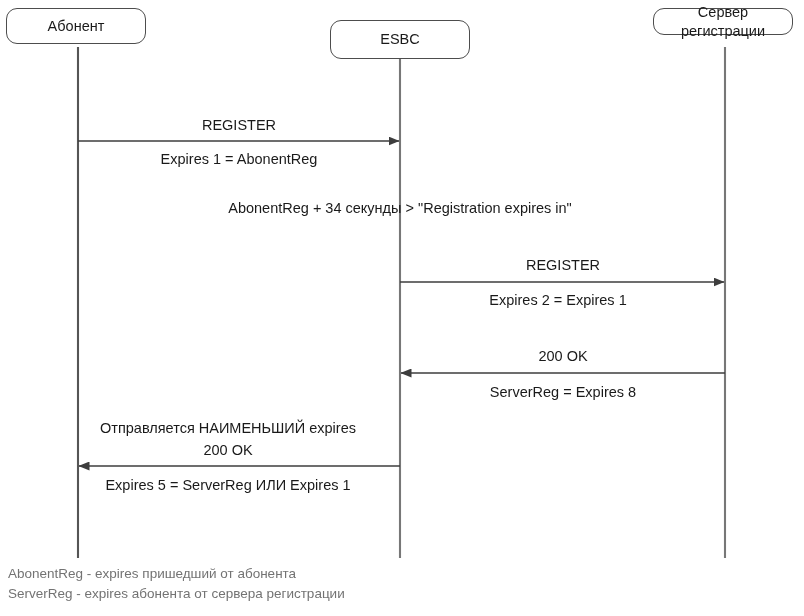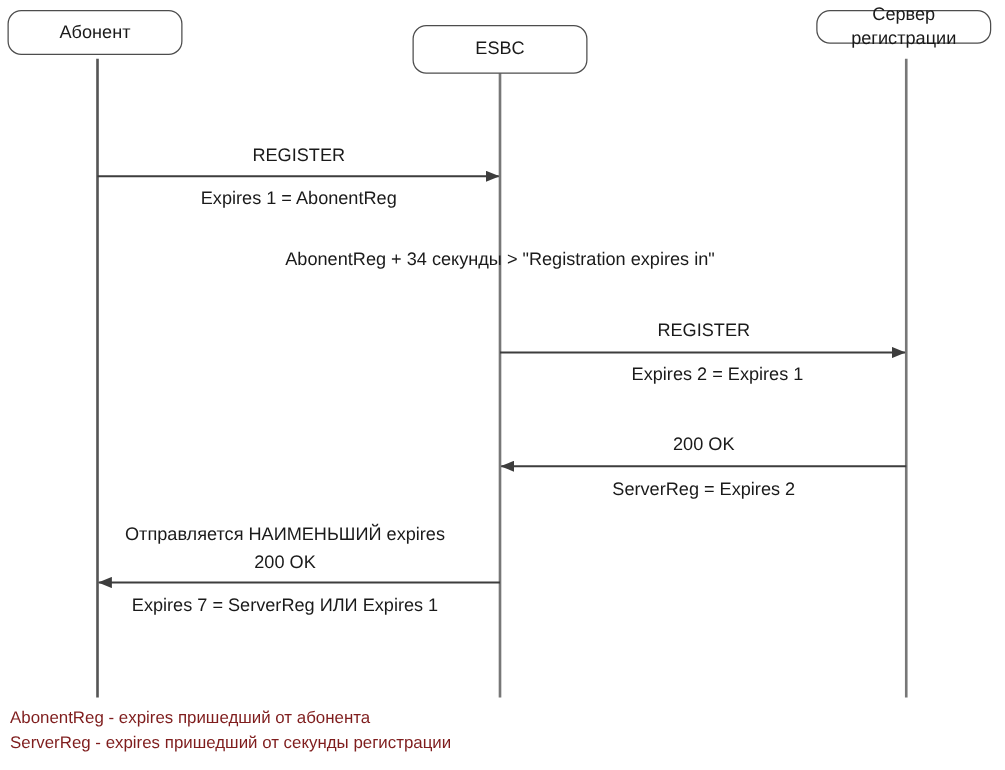--- a/index.html
+++ b/index.html
@@ -48,21 +48,21 @@
     position: absolute;
     font-size: 14.5px;
     color: #1a1a1a;
     white-space: nowrap;
     text-align: right;
     transform: translateX(-50%);
   }
   .footnote {
     position: absolute;
     font-size: 13.5px;
-    color: #7f1d1d;
+    color: #737373;
     white-space: nowrap;
   }
 </style>
 </head>
 <body>
 
 <svg id="diagram-canvas" viewBox="0 0 804 616" xmlns="http://www.w3.org/2000/svg">
   <defs>
     <marker id="arrow-right" markerWidth="11" markerHeight="9" refX="10.5" refY="4.5" orient="auto" markerUnits="userSpaceOnUse">
       <path d="M0,0 L11,4.5 L0,9 z" fill="#3d3d3d"></path>
@@ -99,23 +99,23 @@
     <span>регистрации</span>
   </span>
 </div>
 
 <div class="msg-label" style="left:239px; top:117px;">REGISTER</div>
 <div class="msg-label" style="left:239px; top:151px;">Expires 1 = AbonentReg</div>
 
 <div class="note-label" style="left:400px; top:200px;">AbonentReg + 34 секунды &gt; "Registration expires in"</div>
 
 <div class="msg-label" style="left:563px; top:257px;">REGISTER</div>
-<div class="msg-label" style="left:574px; top:292px;">Expires 2 = Expires 1</div>
+<div class="msg-label" style="left:558px; top:292px;">Expires 2 = Expires 1</div>
 
 <div class="msg-label" style="left:563px; top:348px;">200 OK</div>
-<div class="msg-label" style="left:563px; top:384px;">ServerReg = Expires 2</div>
+<div class="msg-label" style="left:563px; top:384px;">ServerReg = Expires 8</div>
 
 <div class="msg-label" style="left:228px; top:420px;">Отправляется НАИМЕНЬШИЙ expires</div>
 <div class="msg-label" style="left:228px; top:442px;">200 OK</div>
-<div class="msg-label" style="left:228px; top:477px;">Expires 7 = ServerReg ИЛИ Expires 1</div>
+<div class="msg-label" style="left:228px; top:477px;">Expires 5 = ServerReg ИЛИ Expires 1</div>
 
 <div class="footnote" style="left:8px; top:566px;">AbonentReg - expires пришедший от абонента</div>
-<div class="footnote" style="left:8px; top:586px;">ServerReg - expires пришедший от секунды регистрации</div>
+<div class="footnote" style="left:8px; top:586px;">ServerReg - expires абонента от сервера регистрации</div>
 
 </body></html>

